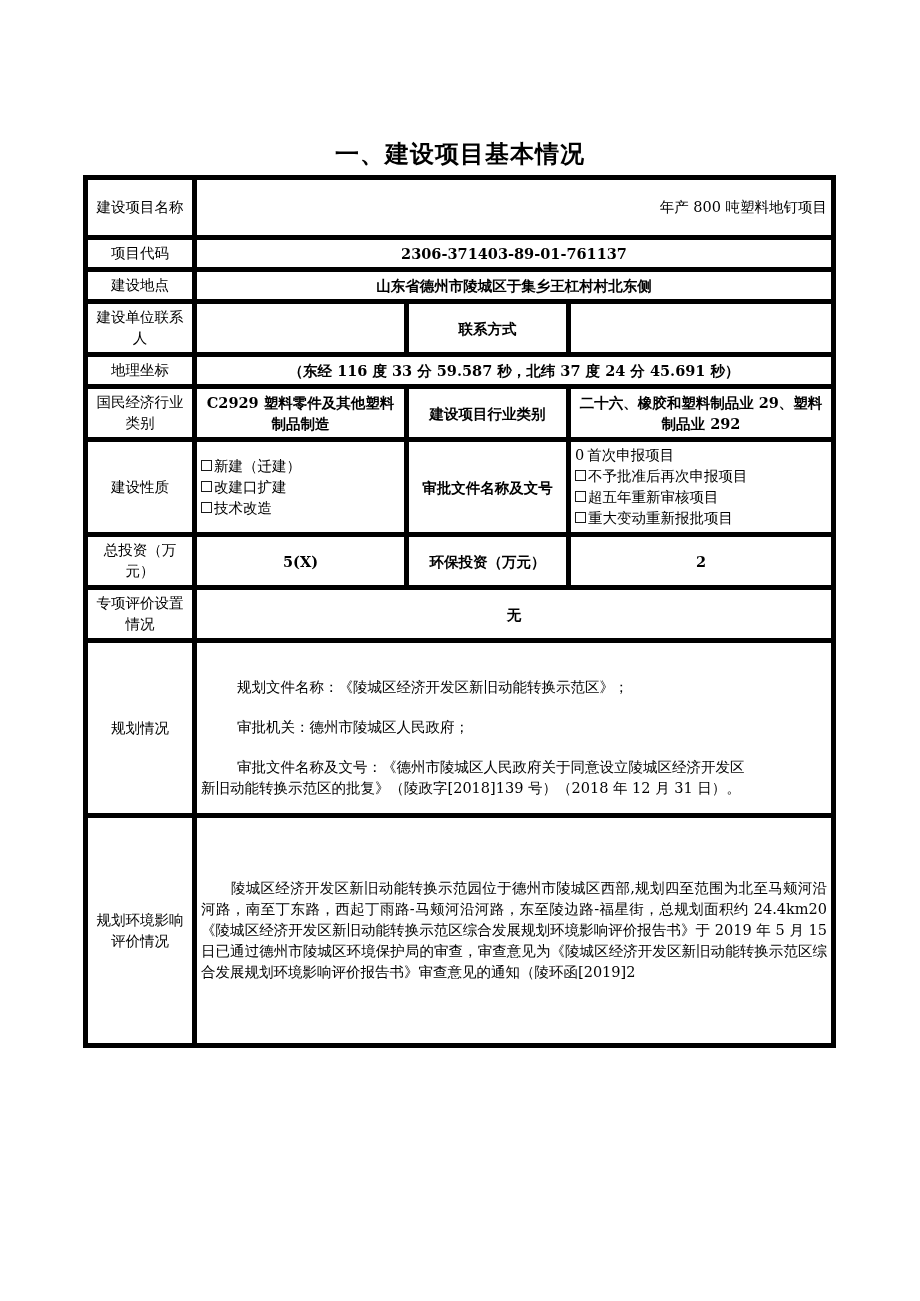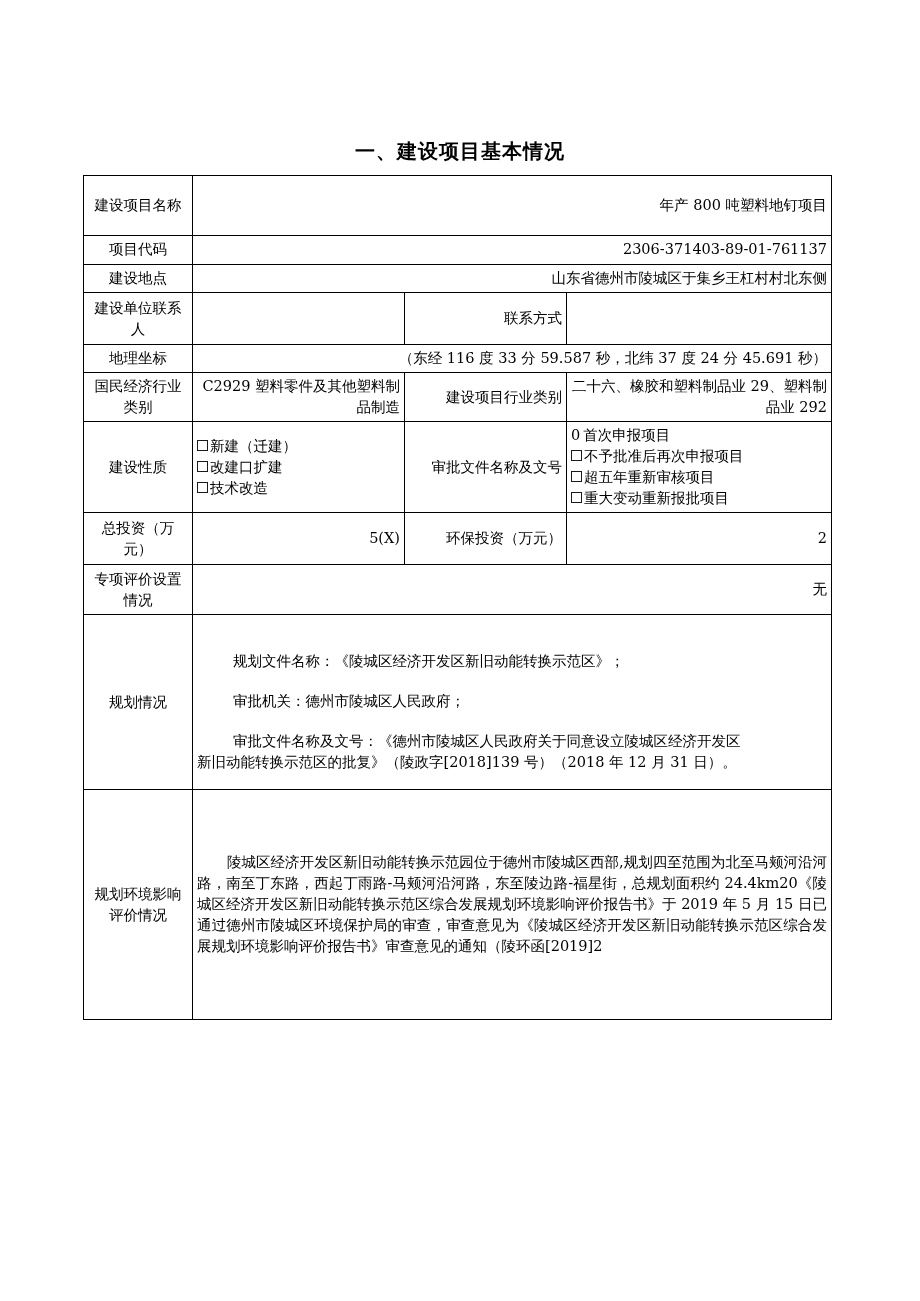--- a/index.html
+++ b/index.html
@@ -21,46 +21,47 @@
     top: 0;
     width: 920px;
     height: 1301px;
   }
   .doc-title {
     position: absolute;
     left: 0;
     top: 138px;
     width: 920px;
     text-align: center;
-    font-size: 20px;
+    font-size: 24px;
     font-weight: 600;
     letter-spacing: 1px;
     font-family: "DejaVu Serif", "Liberation Serif", serif;
   }
   table.main {
     position: absolute;
     left: 83px;
     top: 175px;
     width: 748px;
     border-collapse: collapse;
     table-layout: fixed;
     font-size: 14.5px;
   }
   table.main td {
-    border: 1px solid #000000;
+    border: 5px solid #000000;
     padding: 3px 4px;
     vertical-align: middle;
     line-height: 1.45;
     font-size: 14.5px;
   }
   .c-lbl {
     text-align: center;
   }
   .c-ctr {
-    text-align: right;
+    text-align: center;
+    font-weight: bold;
   }
   .indent-name {
     padding-left: 72px;
     text-align: right;
   }
   .chk-list {
     text-align: left;
     line-height: 1.62;
     padding-left: 6px;
   }

